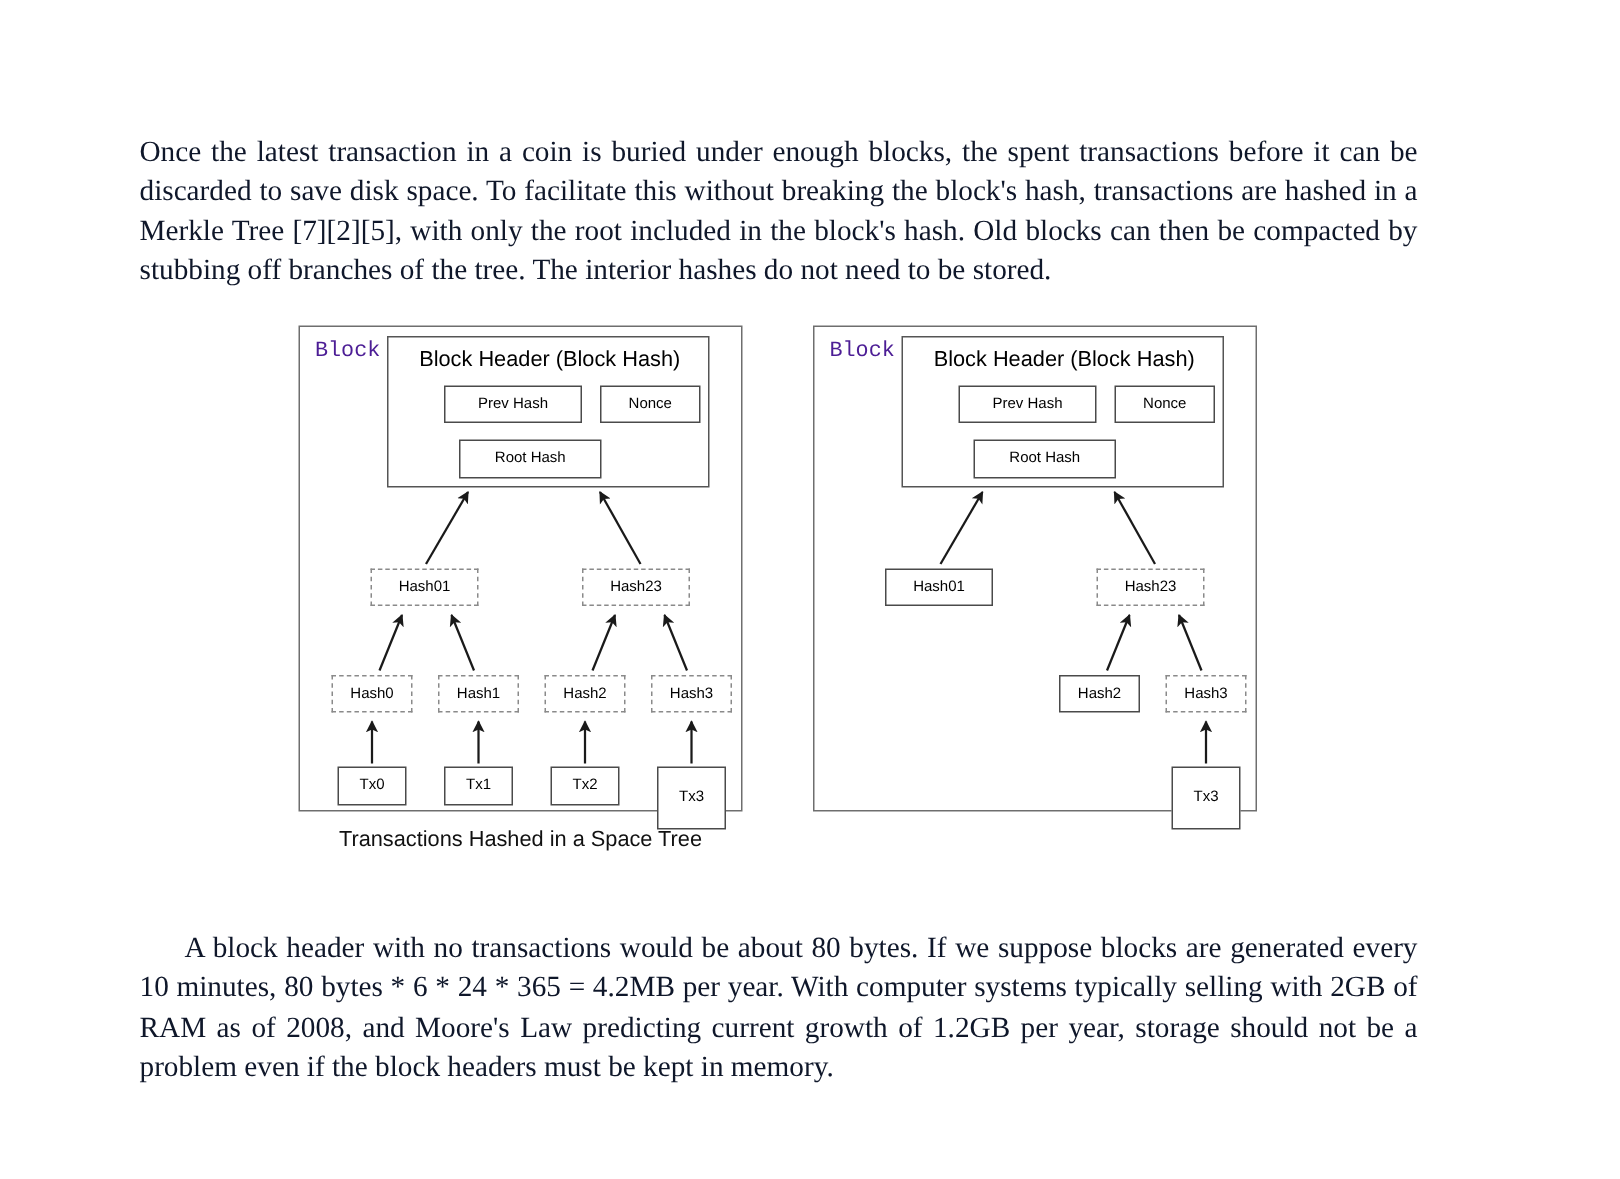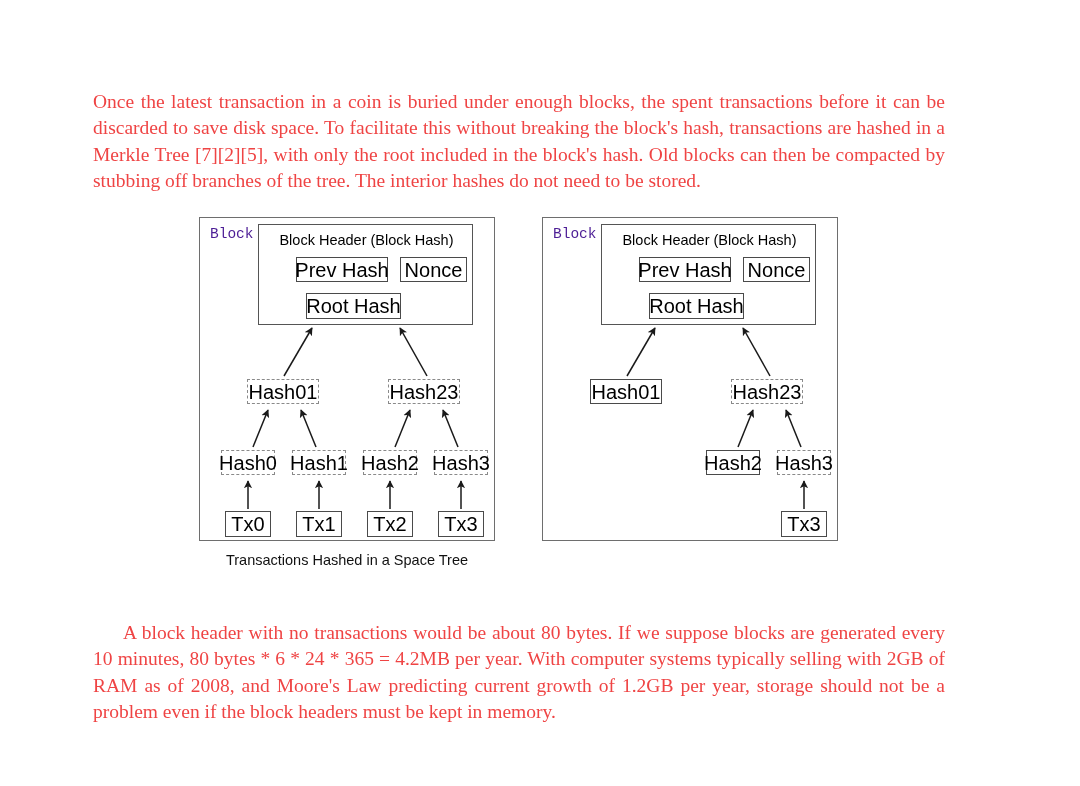--- a/index.html
+++ b/index.html
@@ -45,21 +45,21 @@
 
   
   .body-par {
     position: absolute;
     left: 93px;
     width: 852px;
     font-size: 19.5px;
     line-height: 26.6px;
     text-align: justify;
     text-justify: inter-word;
-    color: #ef4444;
+    color: #0f172a;
   }
   #par-intro { top: 69px; }
   #par-outro { top: 600px; text-indent: 30px; }
 
   
   .figures {
     position: absolute;
     left: 0;
     top: 212px;
     width: 1080px;
@@ -109,21 +109,21 @@
     font-size: 14.5px;
     white-space: nowrap;
   }
 
   
   .node {
     position: absolute;
     box-sizing: border-box;
     background: #ffffff;
     font-family: "Liberation Sans", "DejaVu Sans", sans-serif;
-    font-size: 20px;
+    font-size: 10px;
     line-height: 1;
     display: flex;
     align-items: center;
     justify-content: center;
     white-space: nowrap;
     color: #000;
   }
   .node.solid  { border: 1.6px solid #4a4a4a; }
   .node.dashed { border: 1.6px dashed #8a8a8a; }
 
@@ -137,21 +137,21 @@
   .lvl2-right  { left: 188px; top: 161px; width: 72px; height: 25px; text-align: right; }
 
   .lvl1-a { left: 21px;  top: 232px; width: 54px; height: 25px; }
   .lvl1-b { left: 92px;  top: 232px; width: 54px; height: 25px; }
   .lvl1-c { left: 163px; top: 232px; width: 54px; height: 25px; }
   .lvl1-d { left: 234px; top: 232px; width: 54px; height: 25px; }
 
   .tx-a { left: 25px;  top: 293px; width: 46px; height: 26px; }
   .tx-b { left: 96px;  top: 293px; width: 46px; height: 26px; }
   .tx-c { left: 167px; top: 293px; width: 46px; height: 26px; }
-  .tx-d { left: 238px; top: 293px; width: 46px; height: 26px; }
+  .tx-d { left: 238px; top: 293px; width: 46px; height: 42px; }
 
   .arrows {
     position: absolute;
     left: 0; top: 0;
     width: 296px;
     height: 324px;
     pointer-events: none;
   }
 
   .fig-caption {

